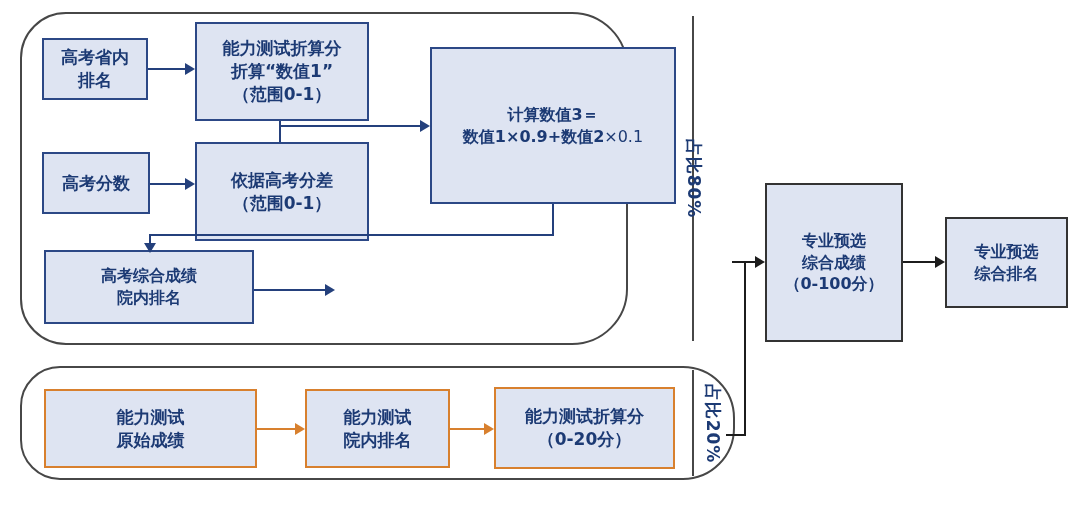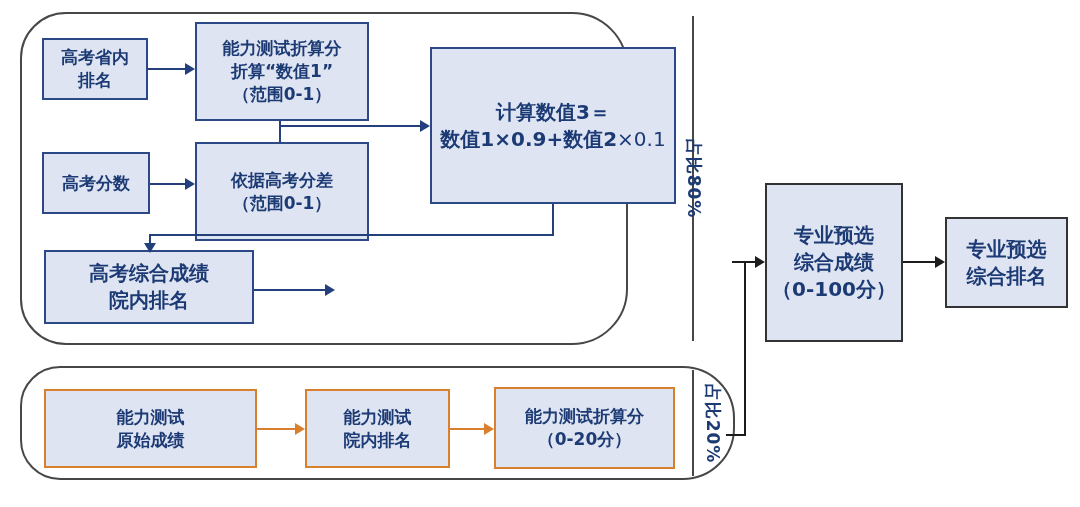--- a/index.html
+++ b/index.html
@@ -19,21 +19,21 @@
     font-size:17px;letter-spacing:1px;
   }
   .box{
     position:absolute;box-sizing:border-box;background:#dee4f2;border:2px solid #2c4886;
     color:#1c3a74;font-weight:bold;display:flex;flex-direction:column;justify-content:center;
     align-items:center;text-align:center;font-size:17px;line-height:1.35;
   }
   .box.orange{border-color:#d8802e;}
   .box.dark{border-color:#333333;}
   .box .ln{white-space:nowrap;}
-  .fs18{font-size:20px;}
+  .fs18{font-size:16px;}
   .light{font-weight:400;}
   .hline,.vline{position:absolute;background:#24407c;}
   .hline{height:2px;} .vline{width:2px;}
   .hline.orange,.vline.orange{background:#d8802e;}
   .hline.black,.vline.black{background:#1c1c1c;}
   .ah{position:absolute;width:0;height:0;}
   .ah-r{border-top:6px solid transparent;border-bottom:6px solid transparent;border-left:10px solid #24407c;}
   .ah-d{border-left:6px solid transparent;border-right:6px solid transparent;border-top:10px solid #24407c;}
   .ah-r.orange{border-left-color:#d8802e;}
   .ah-r.black{border-left-color:#1c1c1c;}

